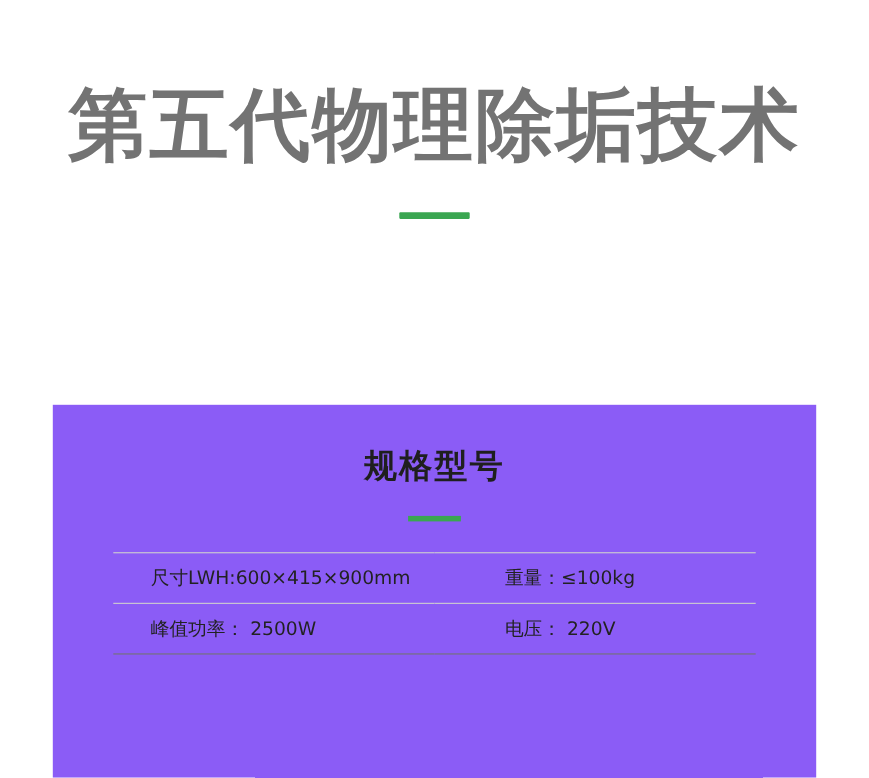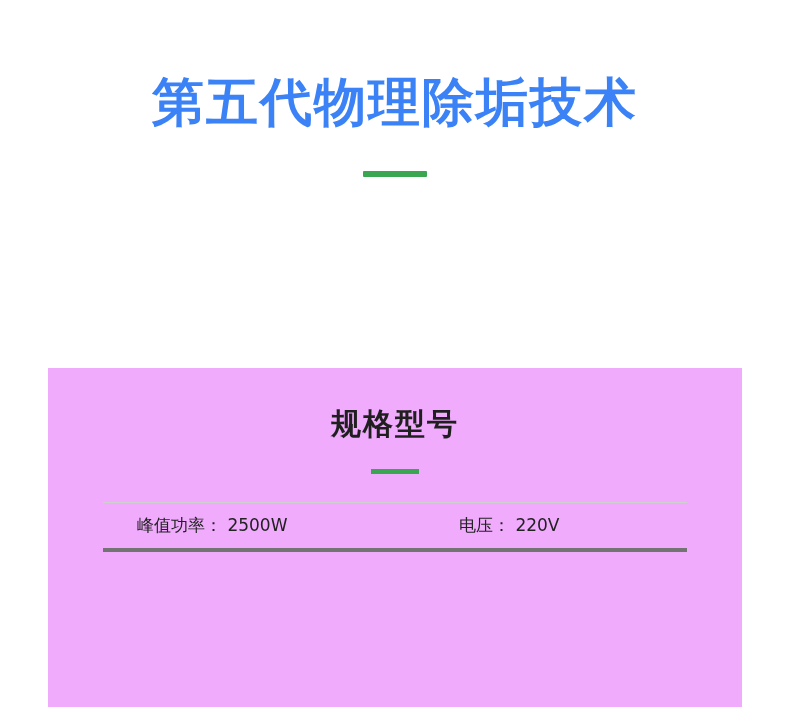--- a/index.html
+++ b/index.html
@@ -20,24 +20,24 @@
     background: #ffffff;
   }
 
   
   .hero {
     padding-top: 74px;
     text-align: center;
   }
   .hero-title {
     font-family: "DejaVu Sans", "Liberation Sans", sans-serif;
-    font-size: 52px;
+    font-size: 72px;
     font-weight: bold;
     line-height: 1.1;
-    color: #3b82f6;
+    color: #737373;
     letter-spacing: 2px;
     margin: 0;
   }
   .accent-bar {
     width: 64px;
     height: 6px;
     background: #3aa651;
     margin: 40px auto 0 auto;
     border-radius: 1px;
   }
@@ -49,21 +49,21 @@
     font-family: "Liberation Sans", sans-serif;
   }
 
   
   .spec-panel {
     position: absolute;
     left: 48px;
     top: 368px;
     width: 694px;
     height: 339px;
-    background: #f0abfc;
+    background: #8b5cf6;
   }
   .spec-title {
     text-align: center;
     font-family: "DejaVu Sans", "Liberation Sans", sans-serif;
     font-size: 30px;
     font-weight: bold;
     color: #1f1f1f;
     padding-top: 36px;
     letter-spacing: 2px;
   }
@@ -75,21 +75,21 @@
   }
   .spec-table {
     margin: 28px auto 0 auto;
     width: 584px;
     border-collapse: collapse;
   }
   .spec-table tr {
     border-top: 1px solid #cfcfcf;
   }
   .spec-table tr:last-child {
-    border-bottom: 4px solid #737373;
+    border-bottom: 1px solid #737373;
   }
   .spec-table td {
     font-family: "DejaVu Sans", "Liberation Sans", sans-serif;
     font-size: 17px;
     color: #222222;
     padding: 11px 0 11px 0;
     height: 15px;
     vertical-align: middle;
     white-space: nowrap;
   }
@@ -112,20 +112,24 @@
     <div class="accent-bar"></div>
   </div>
 
   <div class="spec-panel">
     <div class="spec-title">规格型号</div>
     <div class="spec-accent"></div>
 
     <table class="spec-table">
       <tbody>
         <tr>
+          <td class="cell-left">尺寸LWH:600×415×900mm</td>
+          <td class="cell-right">重量：≤100kg</td>
+        </tr>
+        <tr>
           <td class="cell-left">峰值功率： 2500W</td>
           <td class="cell-right">电压： 220V</td>
         </tr>
       </tbody>
     </table>
   </div>
 
 </div>
 
 </body></html>

